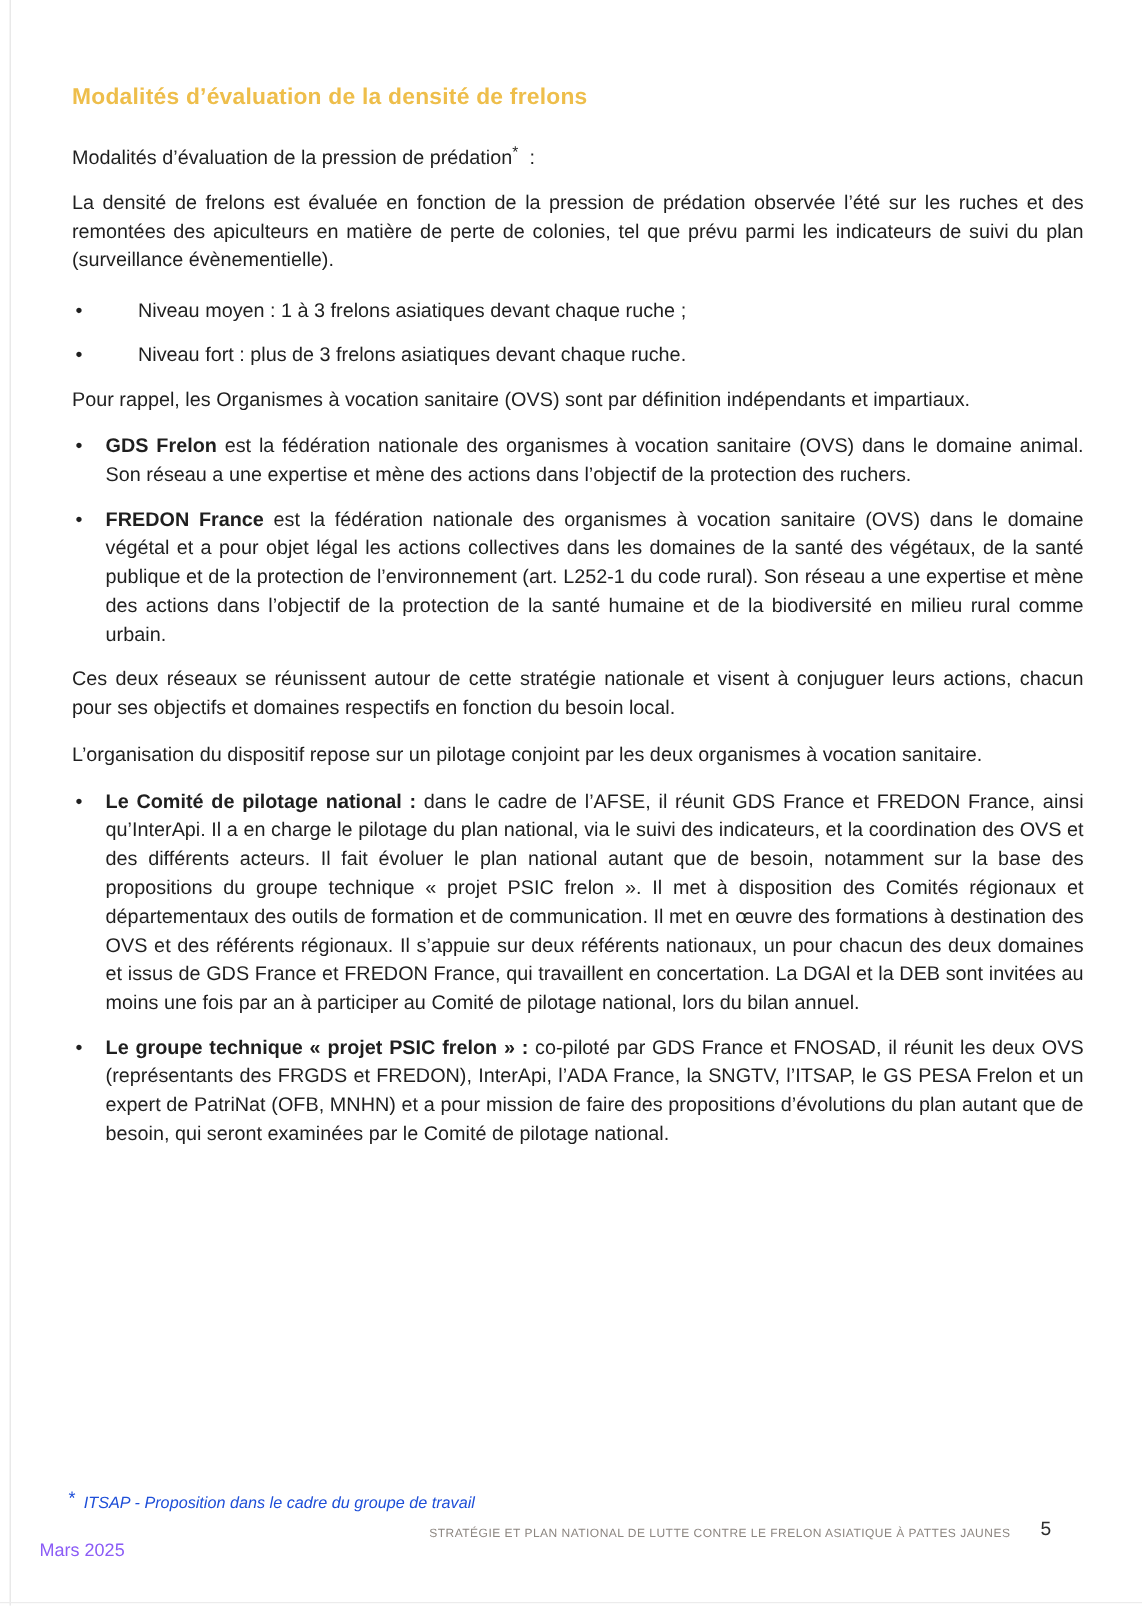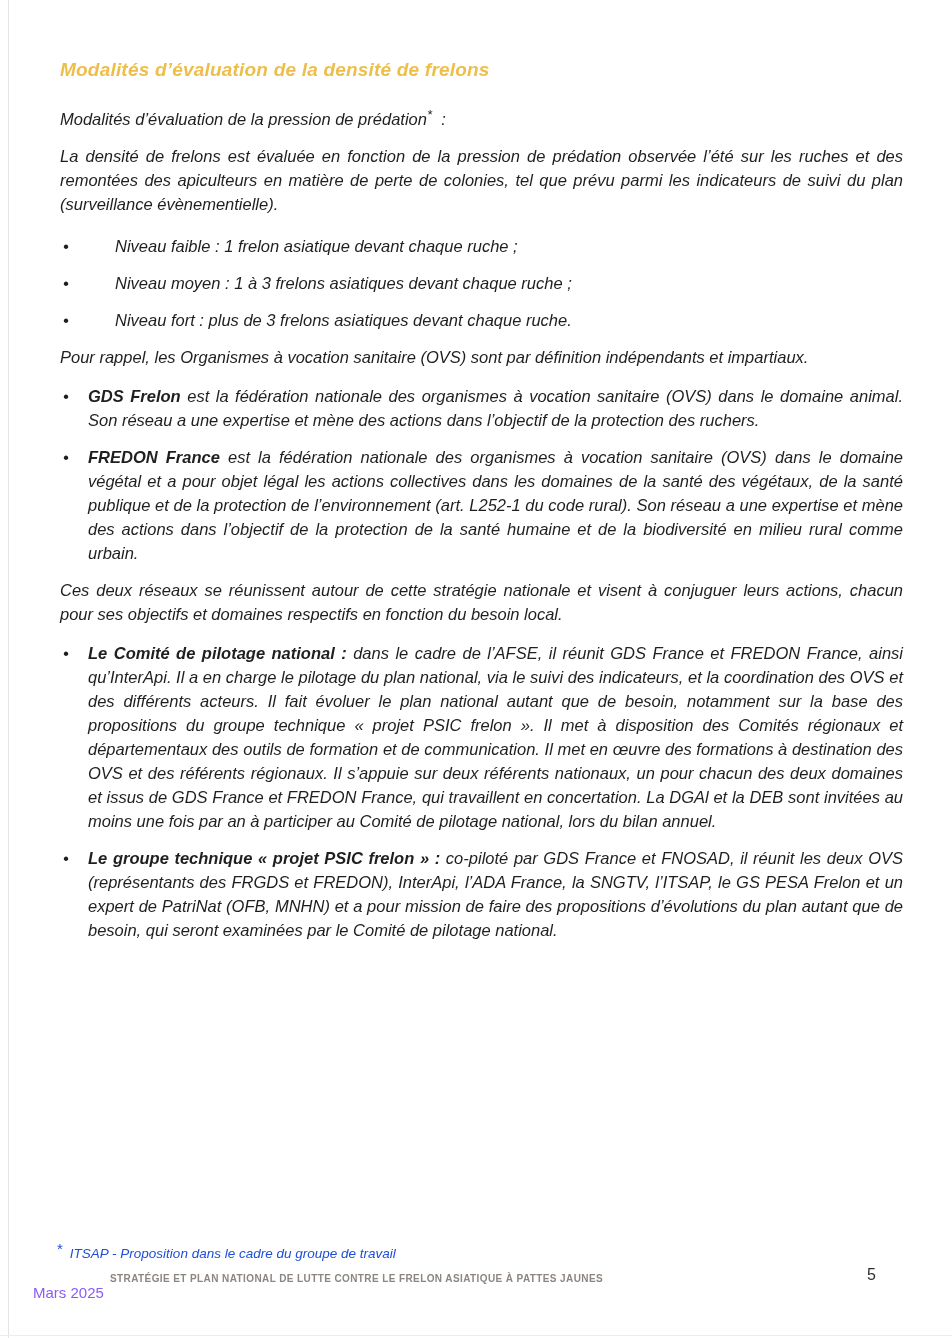--- a/index.html
+++ b/index.html
@@ -14,23 +14,22 @@
   .page { position: relative; width: 952px; height: 1338px; background: #fff; }
   .left-edge {
     position: absolute; left: 8px; top: 0; bottom: 0; width: 1px;
     background: #e4e4e4;
   }
   .bottom-edge {
     position: absolute; left: 0; right: 0; bottom: 2px; height: 1px;
     background: #ececec;
   }
   .content {
-    position: absolute; top: 4px; left: 0; right: 0;
+    position: absolute; top: 16px; left: 0; right: 0;
     padding: 55px 49px 0 60px;
-    font-style: italic;
   }
   h2.gold {
     font-size: 19px; font-weight: bold;
     color: #EEBE4B;
     margin: 0 0 22px 0;
     letter-spacing: 0.2px;
     line-height: 22px;
   }
   p.body, li.body {
     font-size: 16.5px; line-height: 24px;
@@ -85,22 +84,22 @@
   }
   .footer {
     position: absolute; left: 0; right: 0; top: 1266px; height: 28px;
   }
   .footer-date {
     position: absolute; left: 33px; top: 18px;
     font-size: 15px; color: #8b5cf6;
   }
   .footer-title {
     position: absolute; left: 110px; right: 110px; top: 7px;
-    text-align: left;
-    font-size: 10px; font-weight: bold;
+    text-align: right;
+    font-size: 10px; font-weight: normal;
     color: #8C8680; letter-spacing: 0.4px;
     text-transform: uppercase;
   }
   .footer-page {
     position: absolute; right: 76px; top: 0;
     font-size: 16px; color: #2e2e2e;
   }
 </style>
 </head>
 <body>
@@ -111,36 +110,36 @@
 
   <div class="content">
 
     <h2 class="gold">Modalités d’évaluation de la densité de frelons</h2>
 
     <p class="body" style="margin-bottom:13px;"><span>Modalités d’évaluation de la pression de prédation</span><sup class="star">*</sup><span>&nbsp;&nbsp;:</span></p>
 
     <p class="body justify">La densité de frelons est évaluée en fonction de la pression de prédation observée l’été sur les ruches et des remontées des apiculteurs en matière de perte de colonies, tel que prévu parmi les indicateurs de suivi du plan (surveillance évènementielle).</p>
 
     <ul class="doc-list level-list">
-      <li class="body">Niveau faible : 1 frelon asiatique devant chaque ruche ;</li>
       <li class="body">Niveau moyen : 1 à 3 frelons asiatiques devant chaque ruche ;</li>
       <li class="body">Niveau fort : plus de 3 frelons asiatiques devant chaque ruche.</li>
     </ul>
 
 
 
     <p class="body justify" style="margin-bottom:15px;">Pour rappel, les Organismes à vocation sanitaire (OVS) sont par définition indépendants et impartiaux.</p>
 
     <ul class="doc-list org-list">
       <li class="body justify"><span class="b">GDS Frelon</span><span> est la fédération nationale des organismes à vocation sanitaire (OVS) dans le domaine animal. Son réseau a une expertise et mène des actions dans l’objectif de la protection des ruchers.</span></li>
       <li class="body justify"><span class="b">FREDON France</span><span> est la fédération nationale des organismes à vocation sanitaire (OVS) dans le domaine végétal et a pour objet légal les actions collectives dans les domaines de la santé des végétaux, de la santé publique et de la protection de l’environnement (art. L252-1 du code rural). Son réseau a une expertise et mène des actions dans l’objectif de la protection de la santé humaine et de la biodiversité en milieu rural comme urbain.</span></li>
     </ul>
 
     <p class="body justify" style="margin-bottom:15px;">Ces deux réseaux se réunissent autour de cette stratégie nationale et visent à conjuguer leurs actions, chacun pour ses objectifs et domaines respectifs en fonction du besoin local.</p>
 
+    <p class="body justify" style="margin-bottom:15px;">L’organisation du dispositif repose sur un pilotage conjoint par les deux organismes à vocation sanitaire.</p>
 
     <ul class="doc-list committee-list">
       <li class="body justify"><span class="b">Le Comité de pilotage national :</span><span> dans le cadre de l’AFSE, il réunit GDS France et FREDON France, ainsi qu’InterApi. Il a en charge le pilotage du plan national, via le suivi des indicateurs, et la coordination des OVS et des différents acteurs. Il fait évoluer le plan national autant que de besoin, notamment sur la base des propositions du groupe technique « projet PSIC frelon ». Il met à disposition des Comités régionaux et départementaux des outils de formation et de communication. Il met en œuvre des formations à destination des OVS et des référents régionaux. Il s’appuie sur deux référents nationaux, un pour chacun des deux domaines et issus de GDS France et FREDON France, qui travaillent en concertation. La DGAl et la DEB sont invitées au moins une fois par an à participer au Comité de pilotage national, lors du bilan annuel.</span></li>
       <li class="body justify"><span class="b">Le groupe technique « projet PSIC frelon » :</span><span> co-piloté par GDS France et FNOSAD, il réunit les deux OVS (représentants des FRGDS et FREDON), InterApi, l’ADA France, la SNGTV, l’ITSAP, le GS PESA Frelon et un expert de PatriNat (OFB, MNHN) et a pour mission de faire des propositions d’évolutions du plan autant que de besoin, qui seront examinées par le Comité de pilotage national.</span></li>
     </ul>
 
   </div>
 
   <div class="footnote"><span class="marker">*</span><span>ITSAP - Proposition dans le cadre du groupe de travail</span></div>
 

